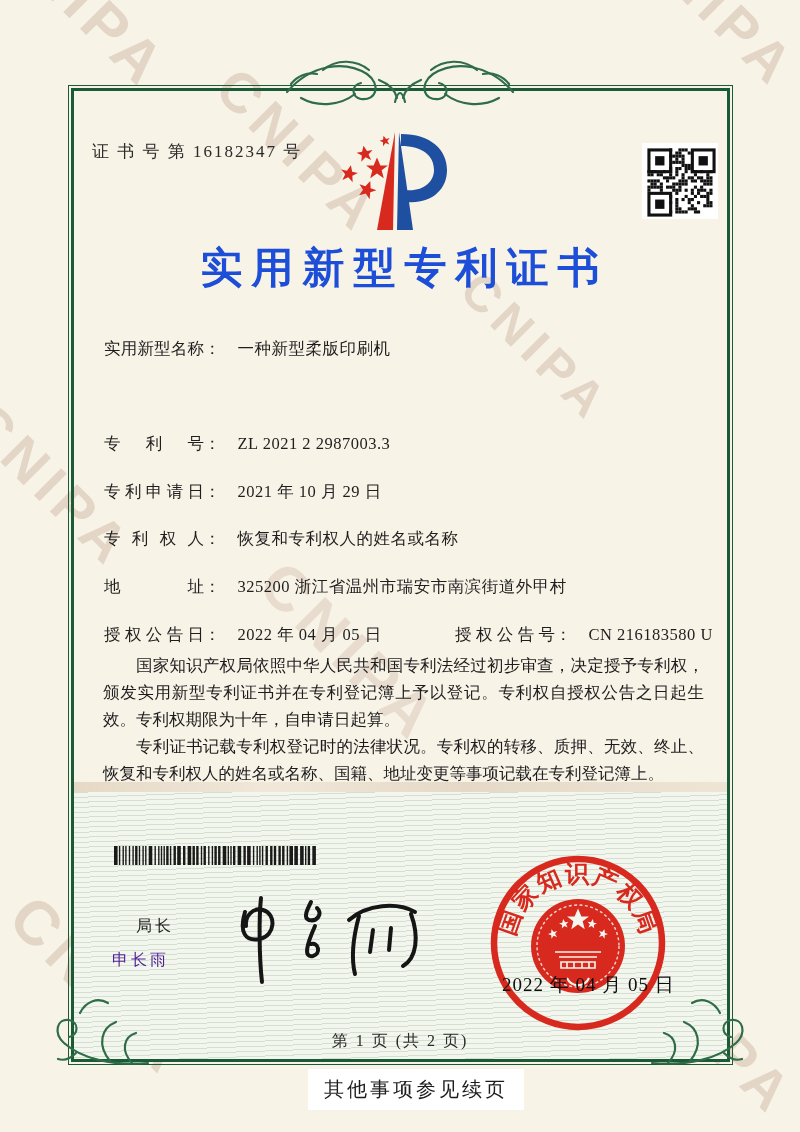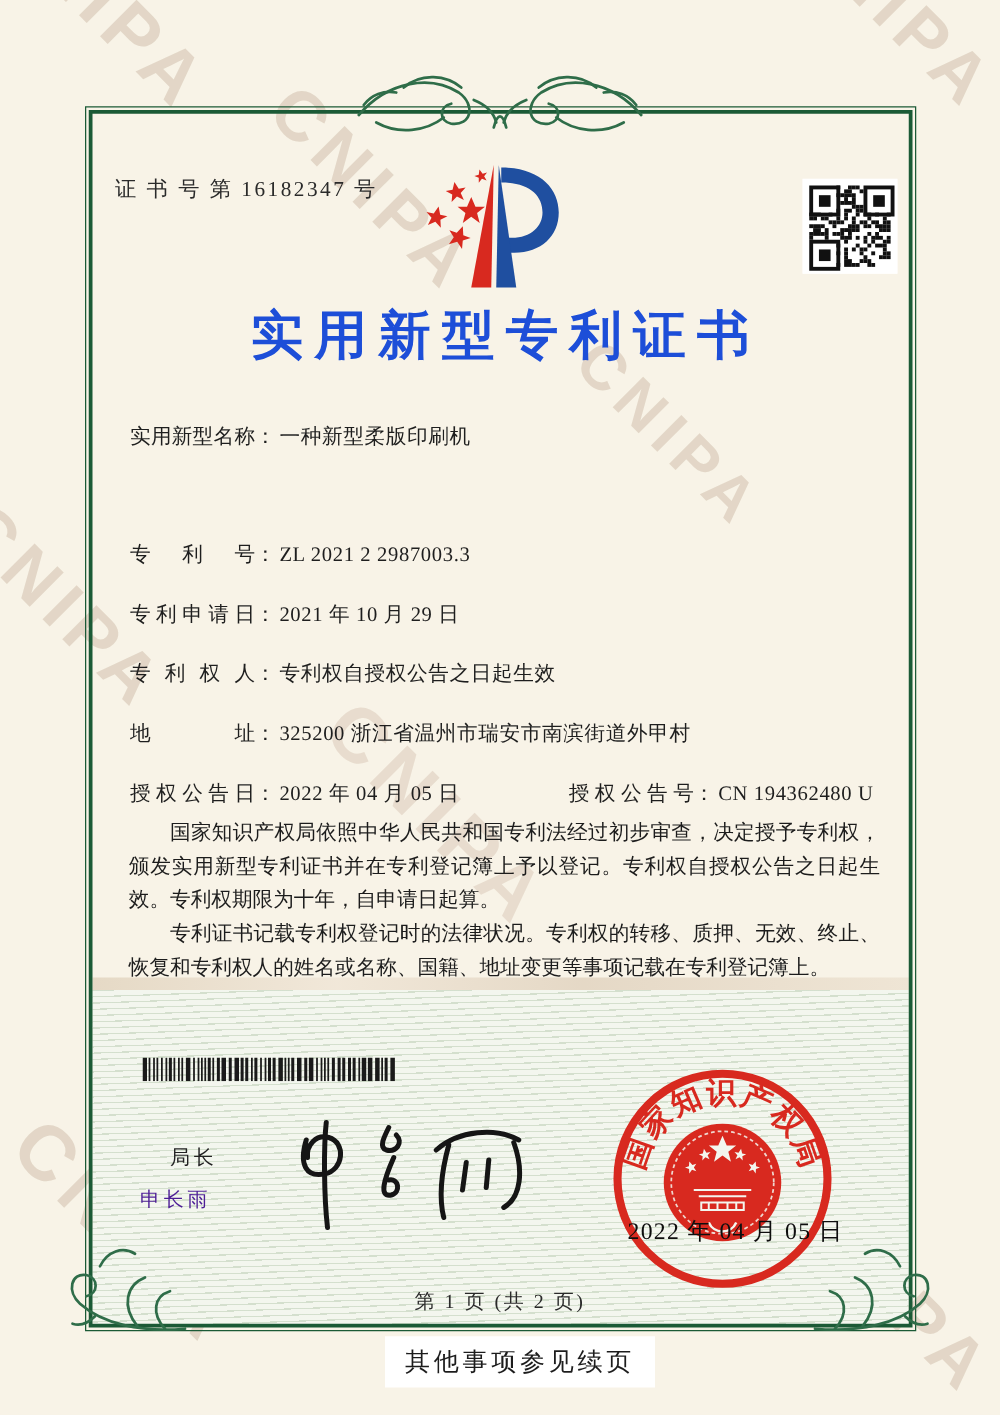--- a/index.html
+++ b/index.html
@@ -47,21 +47,21 @@
   .qr{ position:absolute; left:642px; top:143px; z-index:5; background:#fff; }
   .title{
     position:absolute; left:0; top:240px; width:100%; z-index:5;
     text-align:center; font-size:42px; font-weight:bold; color:#1d4ed8;
     letter-spacing:9px; text-indent:9px;
   }
   
   .frow{ position:absolute; white-space:nowrap; z-index:5; font-size:16.5px; color:#1e1e1e; }
   .lbl{ display:inline-block; width:100px; text-align:justify; text-align-last:justify; vertical-align:bottom;}
   .colon{ display:inline-block; }
-  .val{ margin-left:3px; letter-spacing:0.5px; }
+  .val{ margin-left:17px; letter-spacing:0.5px; }
   
   .body-text{
     position:absolute; left:103px; top:652px; width:601px; z-index:5;
     font-size:16.5px; line-height:27px; color:#1c1c1c; text-align:justify;
   }
   .body-text p{ margin:0; text-indent:2em; }
   .barcode{ position:absolute; left:114px; top:846px; z-index:5; }
   
   .sig-title{ position:absolute; left:112px; top:916px; z-index:5;
     font-family:"Liberation Sans","DejaVu Sans",sans-serif; font-size:16px; letter-spacing:3px; color:#222;margin-left:24px;}
@@ -330,30 +330,30 @@
   <div class="frow" style="left:104px; top:338px;">
     <span class="lbl">实用新型名称</span><span class="colon">：</span><span class="val">一种新型柔版印刷机</span>
   </div>
   <div class="frow" style="left:104px; top:433px;">
     <span class="lbl">专利号</span><span class="colon">：</span><span class="val">ZL 2021 2 2987003.3</span>
   </div>
   <div class="frow" style="left:104px; top:481px;">
     <span class="lbl">专利申请日</span><span class="colon">：</span><span class="val">2021 年 10 月 29 日</span>
   </div>
   <div class="frow" style="left:104px; top:528px;">
-    <span class="lbl">专利权人</span><span class="colon">：</span><span class="val">专利权自授权公告之日起生效</span>
+    <span class="lbl">专利权人</span><span class="colon">：</span><span class="val">恢复和专利权人的姓名或名称</span>
   </div>
   <div class="frow" style="left:104px; top:576px;">
     <span class="lbl">地址</span><span class="colon">：</span><span class="val">325200 浙江省温州市瑞安市南滨街道外甲村</span>
   </div>
   <div class="frow" style="left:104px; top:624px;">
     <span class="lbl">授权公告日</span><span class="colon">：</span><span class="val">2022 年 04 月 05 日</span>
   </div>
   <div class="frow" style="left:455px; top:624px;">
-    <span class="lbl">授权公告号</span><span class="colon">：</span><span class="val">CN 194362480 U</span>
+    <span class="lbl">授权公告号</span><span class="colon">：</span><span class="val">CN 216183580 U</span>
   </div>
 
   <div class="body-text">
     <p>国家知识产权局依照中华人民共和国专利法经过初步审查，决定授予专利权，颁发实用新型专利证书并在专利登记簿上予以登记。专利权自授权公告之日起生效。专利权期限为十年，自申请日起算。</p>
     <p>专利证书记载专利权登记时的法律状况。专利权的转移、质押、无效、终止、恢复和专利权人的姓名或名称、国籍、地址变更等事项记载在专利登记簿上。</p>
   </div>
 
   <svg class="barcode" id="bcSvg" width="205" height="19" viewBox="0 0 205 19">
       <rect x="0" y="0" width="3.6" height="19" fill="#1a1a1a"></rect>
       <rect x="4.9" y="0" width="1.4" height="19" fill="#1a1a1a"></rect>

